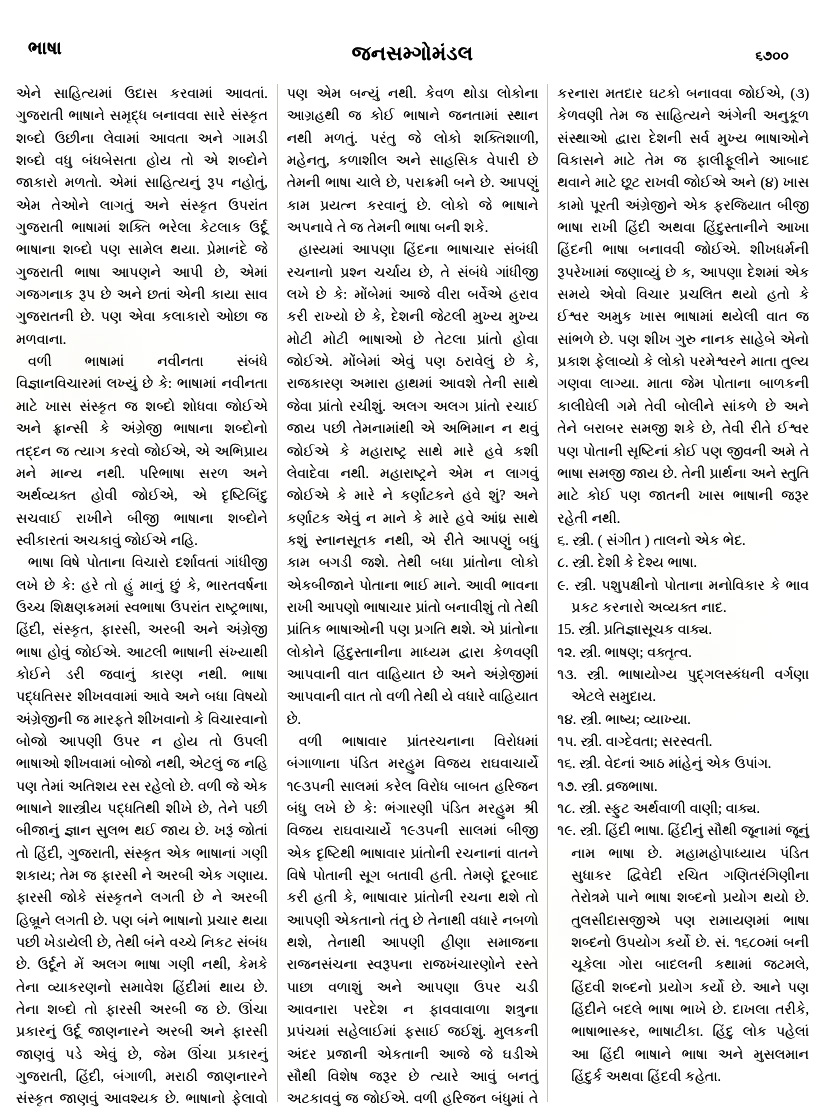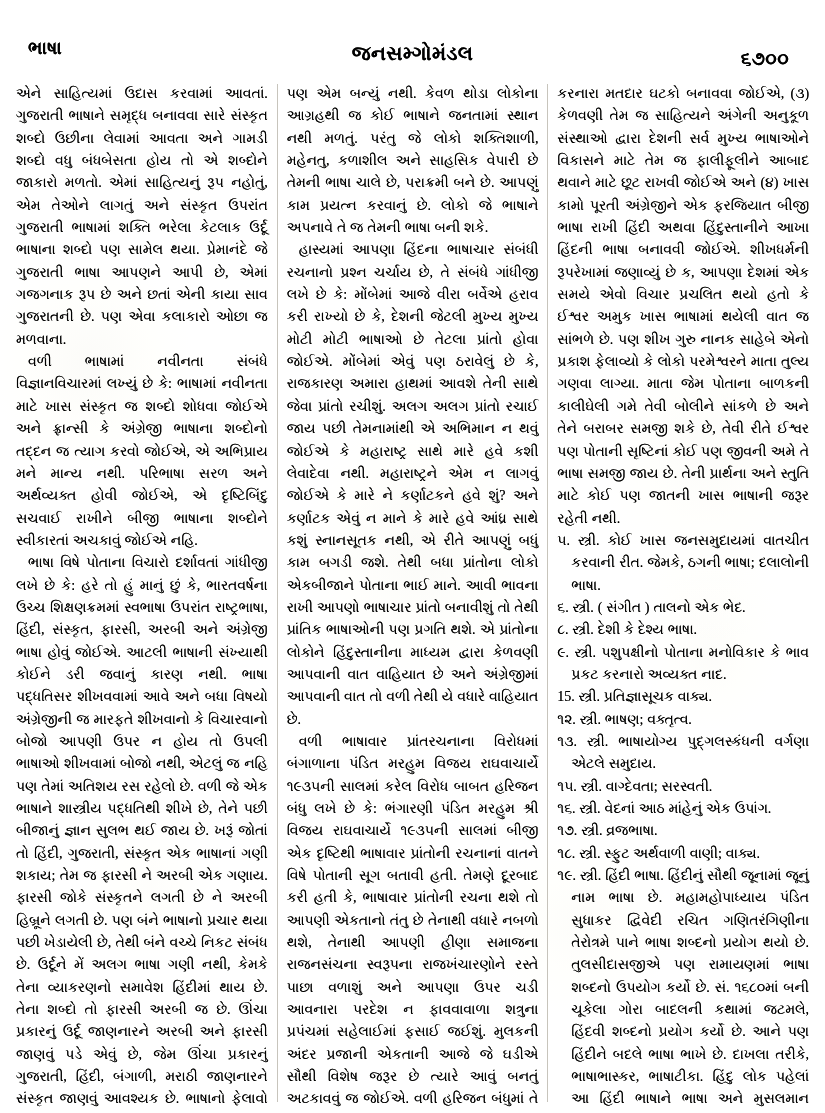--- a/index.html
+++ b/index.html
@@ -50,21 +50,21 @@
   }
   .hdr-left, .hdr-center, .hdr-right {
     position: absolute;
     font-weight: bold;
     font-size: 19px;
     letter-spacing: 0.4px;
     white-space: nowrap;
   }
   .hdr-left   { left: 14px;  top: 4px;  font-size: 18px; }
   .hdr-center { left: 0; right: 0; text-align: center; top: 8px; font-size: 20px; }
-  .hdr-right  { right: 22px; top: 14px; font-size: 19px; }
+  .hdr-right  { right: 22px; top: 14px; font-size: 13px; }
 
   
   .columns {
     position: absolute;
     left: 14px;
     top: 66px;
     width: 797px;
     height: 1030px;
     display: flex;
     z-index: 2;
@@ -135,27 +135,27 @@
     <div class="col">
       <p>પણ એમ બન્યું નથી. કેવળ થોડા લોકોના આગ્રહથી જ કોઈ ભાષાને જનતામાં સ્થાન નથી મળતું. પરંતુ જે લોકો શક્તિશાળી, મહેનતુ, કળાશીલ અને સાહસિક વેપારી છે તેમની ભાષા ચાલે છે, પરાક્રમી બને છે. આપણું કામ પ્રયત્ન કરવાનું છે. લોકો જે ભાષાને અપનાવે તે જ તેમની ભાષા બની શકે.</p>
       <p class="ind">હાસ્યમાં આપણા હિંદના ભાષાચાર સંબંધી રચનાનો પ્રશ્ન ચર્ચાય છે, તે સંબંધે ગાંધીજી લખે છે કે: મોંબેમાં આજે વીરા બર્વેએ હરાવ કરી રાખ્યો છે કે, દેશની જેટલી મુખ્ય મુખ્ય મોટી મોટી ભાષાઓ છે તેટલા પ્રાંતો હોવા જોઈએ. મોંબેમાં એવું પણ ઠરાવેલું છે કે, રાજકારણ અમારા હાથમાં આવશે તેની સાથે જેવા પ્રાંતો રચીશું. અલગ અલગ પ્રાંતો રચાઈ જાય પછી તેમનામાંથી એ અભિમાન ન થવું જોઈએ કે મહારાષ્ટ્ર સાથે મારે હવે કશી લેવાદેવા નથી. મહારાષ્ટ્રને એમ ન લાગવું જોઈએ કે મારે ને કર્ણાટકને હવે શું? અને કર્ણાટક એવું ન માને કે મારે હવે આંધ્ર સાથે કશું સ્નાનસૂતક નથી, એ રીતે આપણું બધું કામ બગડી જશે. તેથી બધા પ્રાંતોના લોકો એકબીજાને પોતાના ભાઈ માને. આવી ભાવના રાખી આપણો ભાષાચાર પ્રાંતો બનાવીશું તો તેથી પ્રાંતિક ભાષાઓની પણ પ્રગતિ થશે. એ પ્રાંતોના લોકોને હિંદુસ્તાનીના માધ્યમ દ્વારા કેળવણી આપવાની વાત વાહિયાત છે અને અંગ્રેજીમાં આપવાની વાત તો વળી તેથી યે વધારે વાહિયાત છે.</p>
       <p class="ind">વળી ભાષાવાર પ્રાંતરચનાના વિરોધમાં બંગાળાના પંડિત મરહુમ વિજય રાઘવાચાર્યે ૧૯૩૫ની સાલમાં કરેલ વિરોધ બાબત હરિજન બંધુ લખે છે કે: ભંગારણી પંડિત મરહુમ શ્રી વિજય રાઘવાચાર્યે ૧૯૩૫ની સાલમાં બીજી એક દૃષ્ટિથી ભાષાવાર પ્રાંતોની રચનાનાં વાતને વિષે પોતાની સૂગ બતાવી હતી. તેમણે દૂરબાદ કરી હતી કે, ભાષાવાર પ્રાંતોની રચના થશે તો આપણી એકતાનો તંતુ છે તેનાથી વધારે નબળો થશે, તેનાથી આપણી હીણા સમાજના રાજનસંચના સ્વરૂપના રાજખંચારણોને રસ્તે પાછા વળાશું અને આપણા ઉપર ચડી આવનારા પરદેશ ન ફાવવાવાળા શત્રુના પ્રપંચમાં સહેલાઈમાં ફસાઈ જઈશું. મુલકની અંદર પ્રજાની એકતાની આજે જે ઘડીએ સૌથી વિશેષ જરૂર છે ત્યારે આવું બનતું અટકાવવું જ જોઈએ. વળી હરિજન બંધુમાં તે જ બાબત વિષે કિશોરલાલ મશરૂવાળા લખે છે કે: ટૂંકમાં, આપણે (૧) પ્રાંતો રદ કરવા જોઈએ, (૨) જિલ્લાઓને રાજવહીવટને માટેનાં એકમો તથા અખિલ ભારત ધારાસભાની ચૂંટણી</p>
     </div>
 
     <div class="rule"></div>
 
     <div class="col">
       <p>કરનારા મતદાર ઘટકો બનાવવા જોઈએ, (૩) કેળવણી તેમ જ સાહિત્યને અંગેની અનુકૂળ સંસ્થાઓ દ્વારા દેશની સર્વ મુખ્ય ભાષાઓને વિકાસને માટે તેમ જ ફાલીફૂલીને આબાદ થવાને માટે છૂટ રાખવી જોઈએ અને (૪) ખાસ કામો પૂરતી અંગ્રેજીને એક ફરજિયાત બીજી ભાષા રાખી હિંદી અથવા હિંદુસ્તાનીને આખા હિંદની ભાષા બનાવવી જોઈએ. શીખધર્મની રૂપરેખામાં જણાવ્યું છે ક, આપણા દેશમાં એક સમયે એવો વિચાર પ્રચલિત થયો હતો કે ઈશ્વર અમુક ખાસ ભાષામાં થયેલી વાત જ સાંભળે છે. પણ શીખ ગુરુ નાનક સાહેબે એનો પ્રકાશ ફેલાવ્યો કે લોકો પરમેશ્વરને માતા તુલ્ય ગણવા લાગ્યા. માતા જેમ પોતાના બાળકની કાલીઘેલી ગમે તેવી બોલીને સાંકળે છે અને તેને બરાબર સમજી શકે છે, તેવી રીતે ઈશ્વર પણ પોતાની સૃષ્ટિનાં કોઈ પણ જીવની અમે તે ભાષા સમજી જાય છે. તેની પ્રાર્થના અને સ્તુતિ માટે કોઈ પણ જાતની ખાસ ભાષાની જરૂર રહેતી નથી.</p>
-      <p class="sense">૫. સ્ત્રી. કોઈ ખાસ જનસમુદાયમાં વાતચીત કરવાની રીત. જેમકે, ઠગની ભાષા; દલાલોની ભાષા.</p>
       <p class="sense">૬. સ્ત્રી. ( સંગીત ) તાલનો એક ભેદ.</p>
       <p class="sense">૮. સ્ત્રી. દેશી કે દેશ્ય ભાષા.</p>
       <p class="sense">૯. સ્ત્રી. પશુપક્ષીનો પોતાના મનોવિકાર કે ભાવ પ્રકટ કરનારો અવ્યક્ત નાદ.</p>
       <p class="sense">15. સ્ત્રી. પ્રતિજ્ઞાસૂચક વાક્ય.</p>
       <p class="sense">૧૨. સ્ત્રી. ભાષણ; વક્તૃત્વ.</p>
       <p class="sense">૧૩. સ્ત્રી. ભાષાયોગ્ય પુદ્ગલસ્કંધની વર્ગણા એટલે સમુદાય.</p>
+      <p class="sense">૧૪. સ્ત્રી. ભાષ્ય; વ્યાખ્યા.</p>
       <p class="sense">૧૫. સ્ત્રી. વાગ્દેવતા; સરસ્વતી.</p>
       <p class="sense">૧૬. સ્ત્રી. વેદનાં આઠ માંહેનું એક ઉપાંગ.</p>
       <p class="sense">૧૭. સ્ત્રી. વ્રજભાષા.</p>
       <p class="sense">૧૮. સ્ત્રી. સ્ફુટ અર્થવાળી વાણી; વાક્ય.</p>
       <p class="sense">૧૯. સ્ત્રી. હિંદી ભાષા. હિંદીનું સૌથી જૂનામાં જૂનું નામ ભાષા છે. મહામહોપાધ્યાય પંડિત સુધાકર દ્વિવેદી રચિત ગણિતરંગિણીના તેરોત્રમે પાને ભાષા શબ્દનો પ્રયોગ થયો છે. તુલસીદાસજીએ પણ રામાયણમાં ભાષા શબ્દનો ઉપયોગ કર્યો છે. સં. ૧૬૮૦માં બની ચૂકેલા ગોરા બાદલની કથામાં જટમલે, હિંદવી શબ્દનો પ્રયોગ કર્યો છે. આને પણ હિંદીને બદલે ભાષા ભાખે છે. દાખલા તરીકે, ભાષાભાસ્કર, ભાષાટીકા. હિંદુ લોક પહેલાં આ હિંદી ભાષાને ભાષા અને મુસલમાન હિંદુર્ક અથવા હિંદવી કહેતા.</p>
       <p class="sense"></p>
     </div>
 
   </div>
 </div>

